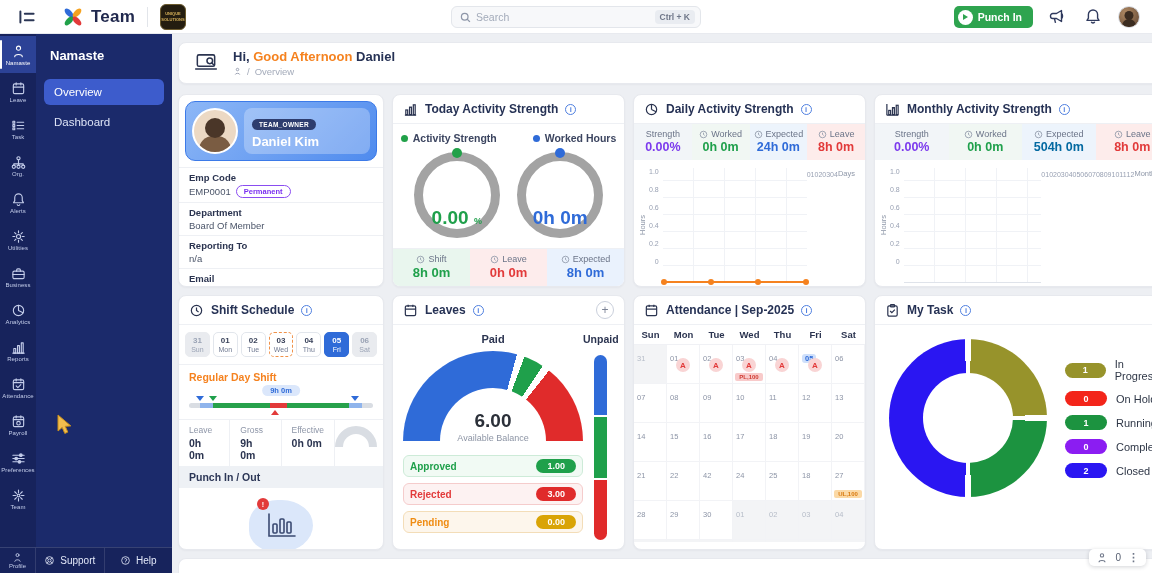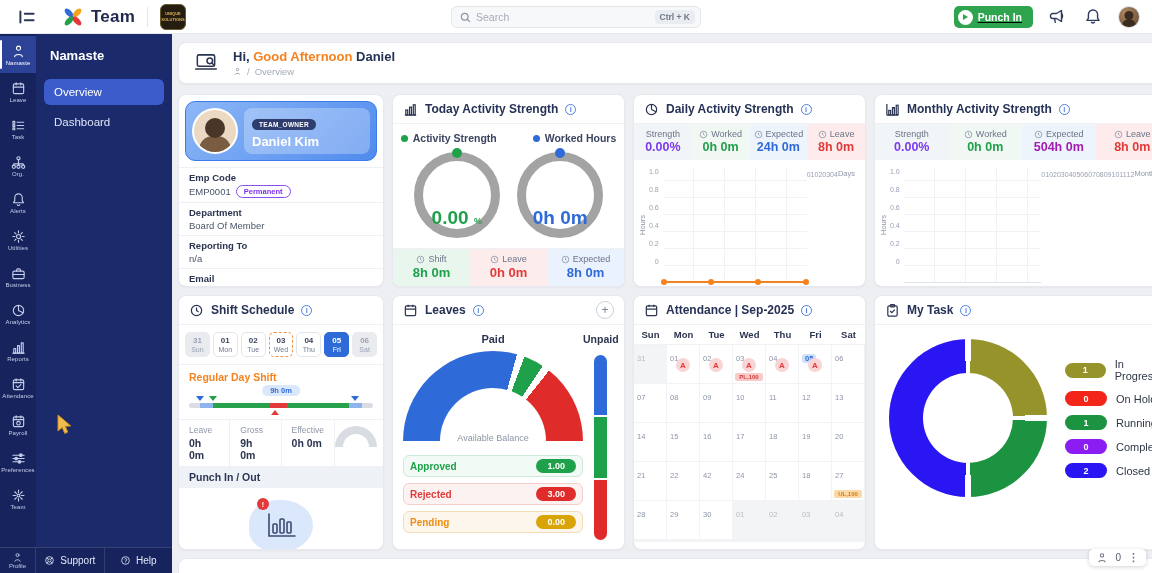--- a/index.html
+++ b/index.html
@@ -11,21 +11,21 @@
   .hamburger { width:22px; height:22px; display:flex; align-items:center; justify-content:center; cursor:pointer; margin-left:6px; color:#2b3655; }
   .logo-wrap { display:flex; align-items:center; gap:7px; margin-left:24px; }
   .logo-text { font-size:17px; font-weight:bold; color:#21294e; letter-spacing:.2px; }
   .tb-divider { width:1px; height:20px; background:#e2e5ea; margin:0 12px; }
   .brand-badge { width:26px; height:26px; background:#241d10; border:1px solid #6b5a2e; border-radius:6px; color:#d8b25a; font-size:4px; font-weight:bold; display:flex; align-items:center; justify-content:center; text-align:center; line-height:1.3; padding:2px; }
   .searchbox { position:absolute; left:50%; top:6px; transform:translateX(-50%); width:250px; height:22px; background:#f7f8fa; border:1px solid #e3e6eb; border-radius:6px; display:flex; align-items:center; padding:0 5px 0 8px; }
   .searchbox input { flex:1; border:none; background:transparent; outline:none; font-size:10.5px; color:#3c4560; font-family:"Liberation Sans", sans-serif; }
   .searchbox input::placeholder { color:#a3abba; }
   .kbd { background:#e9ecf1; border-radius:4px; font-size:8.5px; color:#6f7789; padding:2px 5px; font-weight:bold; }
   .tb-right { position:absolute; right:12px; top:0; height:34px; display:flex; align-items:center; gap:15px; }
-  .punch-btn { height:22px; background:#2ea44f; border:none; border-radius:5px; display:flex; align-items:center; gap:5px; padding:0 11px 0 4px; cursor:pointer;text-decoration:underline; }
+  .punch-btn { height:22px; background:#2ea44f; border:none; border-radius:5px; display:flex; align-items:center; gap:5px; padding:0 11px 0 4px; cursor:pointer; }
   .punch-play { width:15px; height:15px; border-radius:50%; background:#fff; display:flex; align-items:center; justify-content:center; }
   .punch-play i { display:block; width:0; height:0; border-left:5px solid #2ea44f; border-top:3.5px solid transparent; border-bottom:3.5px solid transparent; margin-left:1px; }
   .punch-label { color:#fff; font-size:10.5px; font-weight:bold; }
   .tb-icon { width:20px; height:20px; color:#303a5e; cursor:pointer; }
   .tb-avatar { width:22px; height:22px; border-radius:50%; background:radial-gradient(circle at 35% 30%, #b08a63, #5f4533); border:1px solid #d9dde4; position:relative; overflow:hidden; cursor:pointer; }
   .tb-avatar::after { content:""; position:absolute; left:50%; top:58%; transform:translateX(-50%); width:14px; height:12px; border-radius:7px 7px 0 0; background:#3b2c20; }
   .tb-avatar::before { content:""; position:absolute; left:50%; top:22%; transform:translateX(-50%); width:9px; height:9px; border-radius:50%; background:#3b2c20; z-index:1; }
 
   
   .iconbar { position:absolute; left:0; top:34px; width:36px; height:513px; background:#17235c; display:flex; flex-direction:column; padding-top:2px; z-index:4; }
@@ -610,21 +610,21 @@
                   <circle cx="6" cy="6" r="4.4"></circle>
                   <path d="M6 3.6V6l1.6 1.2"></path>
                 </svg>Worked</div>
               <div class="st-value" style="color:#1fa04b">0h 0m</div>
             </div>
             <div class="st-cell" style="background: rgb(237, 244, 252);">
               <div class="st-label"><svg class="mini-clock" viewBox="0 0 12 12" fill="none" stroke="#8e97a8" stroke-width="1.1">
                   <circle cx="6" cy="6" r="4.4"></circle>
                   <path d="M6 3.6V6l1.6 1.2"></path>
                 </svg>Expected</div>
-              <div class="st-value" style="color:#a21caf">504h 0m</div>
+              <div class="st-value" style="color:#0369a1">504h 0m</div>
             </div>
             <div class="st-cell" style="background: rgb(253, 236, 235);">
               <div class="st-label"><svg class="mini-clock" viewBox="0 0 12 12" fill="none" stroke="#8e97a8" stroke-width="1.1">
                   <circle cx="6" cy="6" r="4.4"></circle>
                   <path d="M6 3.6V6l1.6 1.2"></path>
                 </svg>Leave</div>
               <div class="st-value" style="color:#e23a3a">8h 0m</div>
             </div>
           </div>
         <div class="chart-wrap" id="monthly-chart">
@@ -754,20 +754,21 @@
           <span class="info-ic">i</span>
           <span class="plus-btn">+</span>
         </div>
         <div class="leaves-body">
           <div class="lv-left">
             <div class="lv-paid">Paid</div>
             <div class="gauge-box">
               <div class="gauge-arc" id="paid-gauge" style="background: conic-gradient(from -90deg, rgb(47, 107, 216) 0deg, rgb(47, 107, 216) 105.5deg, rgb(255, 255, 255) 105.5deg, rgb(255, 255, 255) 110.5deg, rgb(31, 160, 75) 110.5deg, rgb(31, 160, 75) 123.5deg, rgb(255, 255, 255) 123.5deg, rgb(255, 255, 255) 128.5deg, rgb(224, 43, 43) 128.5deg, rgb(224, 43, 43) 180deg, transparent 180deg, transparent 360deg);"></div>
               <div class="gauge-hole"></div>
               <div class="gauge-center">
+                <div class="v">6.00</div>
                 <div class="l">Available Balance</div>
               </div>
             </div>
             <div class="lv-rows" id="leaves-rows">
                 <div class="lv-row" style="background: rgb(241, 250, 244); border-color: rgb(205, 235, 216);">
                   <span class="lbl" style="color:#1fa04b">Approved</span>
                   <span class="lv-pill" style="background:#1fa04b">1.00</span>
                 </div>
                 <div class="lv-row" style="background: rgb(253, 242, 242); border-color: rgb(245, 204, 204);">
                   <span class="lbl" style="color:#e23a3a">Rejected</span>

